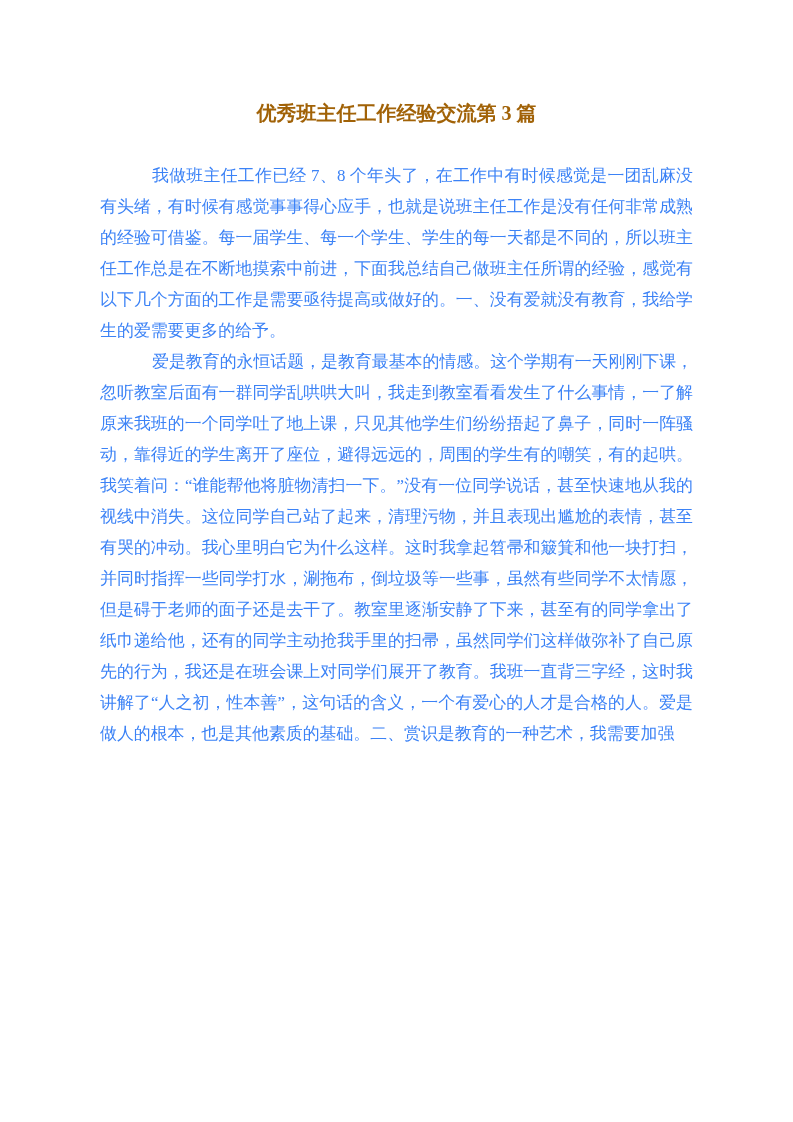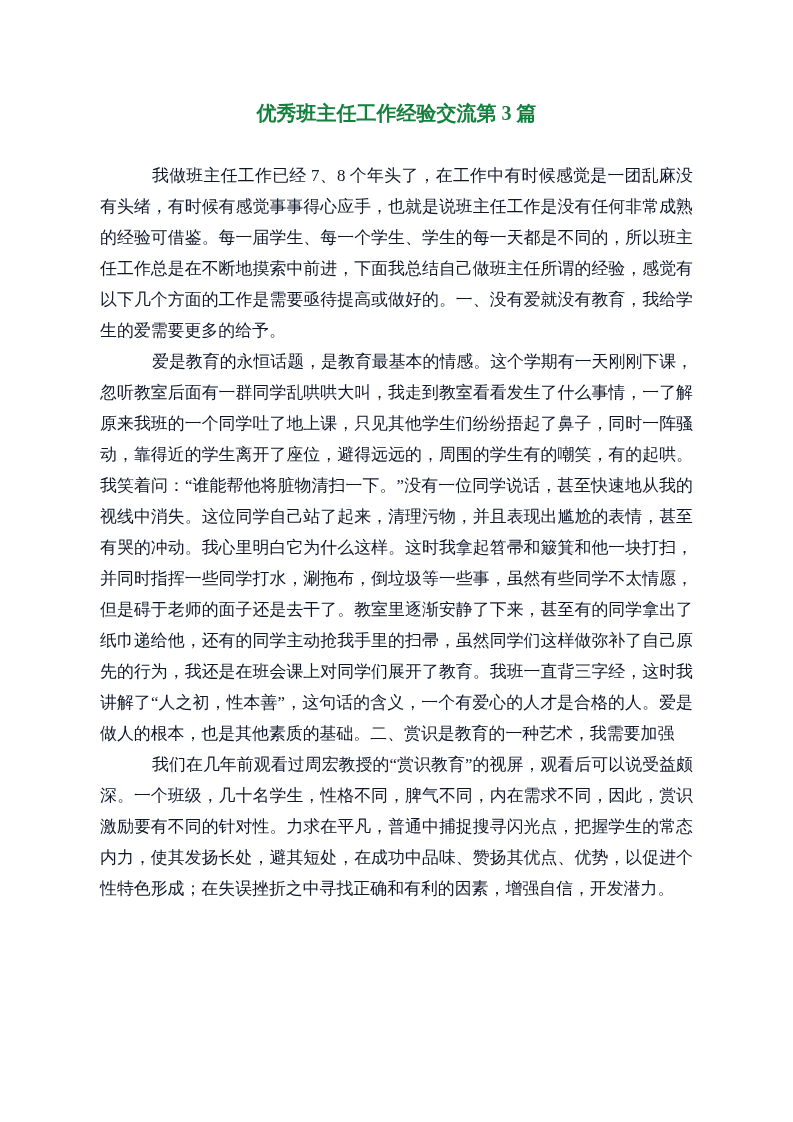--- a/index.html
+++ b/index.html
@@ -20,33 +20,32 @@
     height: 1122px;
     padding: 100px 100px 0 100px;
     background: #ffffff;
   }
   .doc-title {
     font-size: 20px;
     line-height: 26px;
     font-weight: bold;
     text-align: center;
     margin: 0 0 34px 0;
-    color: #15803d;
+    color: #a16207;
   }
   .doc-paragraph {
     margin: 0;
     font-size: 16.9px;
     line-height: 31px;
     text-align: justify;
     text-indent: 52px;
-    color: #0f172a;
+    color: #3b82f6;
     word-break: break-all;
   }
 </style>
 </head>
 <body>
 
 <div class="page">
   <h1 class="doc-title">优秀班主任工作经验交流第 3 篇</h1>
   <p class="doc-paragraph">我做班主任工作已经 7、8 个年头了，在工作中有时候感觉是一团乱麻没有头绪，有时候有感觉事事得心应手，也就是说班主任工作是没有任何非常成熟的经验可借鉴。每一届学生、每一个学生、学生的每一天都是不同的，所以班主任工作总是在不断地摸索中前进，下面我总结自己做班主任所谓的经验，感觉有以下几个方面的工作是需要亟待提高或做好的。一、没有爱就没有教育，我给学生的爱需要更多的给予。</p>
   <p class="doc-paragraph">爱是教育的永恒话题，是教育最基本的情感。这个学期有一天刚刚下课，忽听教室后面有一群同学乱哄哄大叫，我走到教室看看发生了什么事情，一了解原来我班的一个同学吐了地上课，只见其他学生们纷纷捂起了鼻子，同时一阵骚动，靠得近的学生离开了座位，避得远远的，周围的学生有的嘲笑，有的起哄。我笑着问：“谁能帮他将脏物清扫一下。”没有一位同学说话，甚至快速地从我的视线中消失。这位同学自己站了起来，清理污物，并且表现出尴尬的表情，甚至有哭的冲动。我心里明白它为什么这样。这时我拿起笤帚和簸箕和他一块打扫，并同时指挥一些同学打水，涮拖布，倒垃圾等一些事，虽然有些同学不太情愿，但是碍于老师的面子还是去干了。教室里逐渐安静了下来，甚至有的同学拿出了纸巾递给他，还有的同学主动抢我手里的扫帚，虽然同学们这样做弥补了自己原先的行为，我还是在班会课上对同学们展开了教育。我班一直背三字经，这时我讲解了“人之初，性本善”，这句话的含义，一个有爱心的人才是合格的人。爱是做人的根本，也是其他素质的基础。二、赏识是教育的一种艺术，我需要加强</p>
-  <p class="doc-paragraph">我们在几年前观看过周宏教授的“赏识教育”的视屏，观看后可以说受益颇深。一个班级，几十名学生，性格不同，脾气不同，内在需求不同，因此，赏识激励要有不同的针对性。力求在平凡，普通中捕捉搜寻闪光点，把握学生的常态内力，使其发扬长处，避其短处，在成功中品味、赞扬其优点、优势，以促进个性特色形成；在失误挫折之中寻找正确和有利的因素，增强自信，开发潜力。</p>
 </div>
 
 </body></html>

